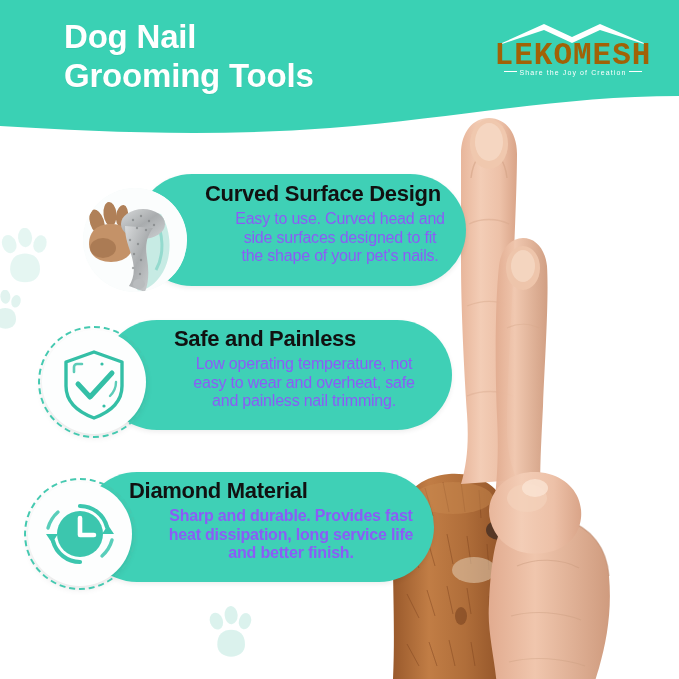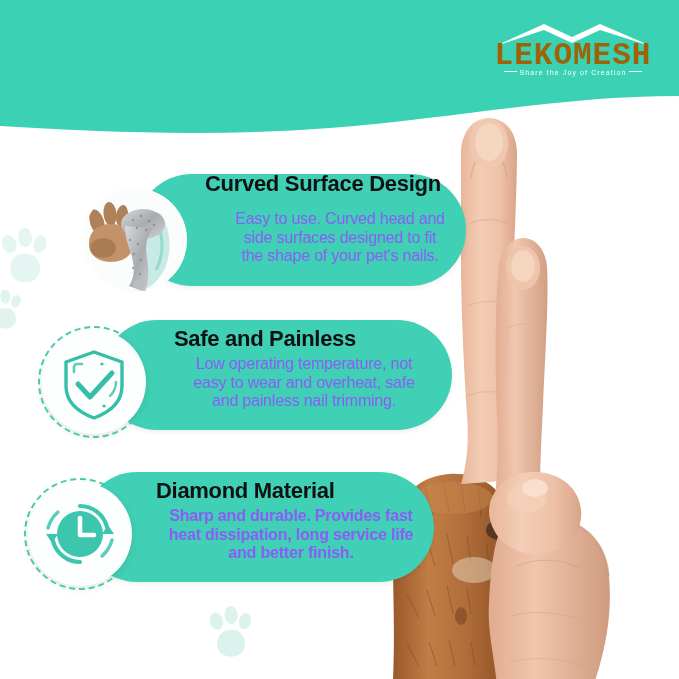--- a/index.html
+++ b/index.html
@@ -219,20 +219,22 @@
     </svg>
   </div>
 
   <div class="header">
     <div class="header-bg">
       <svg viewBox="0 0 679 140" preserveAspectRatio="none">
         <path d="M0 0H679V96C560 96 460 118 330 128C215 137 96 132 0 126Z" fill="#3ad1b4"></path>
       </svg>
     </div>
 
+    <div class="title">Dog Nail
+Grooming Tools</div>
 
     <div class="logo">
       <div class="logo-roof">
         <svg viewBox="0 0 146 22">
           <path d="M2 21 L44 2 L72 15 L100 2 L144 21 L144 22 L100 8 L72 21 L44 8 L2 22 Z" fill="#ffffff"></path>
         </svg>
       </div>
       <div class="logo-name">LEKOMESH</div>
       <div class="logo-tag"><span class="dash"></span><span>Share  the  Joy  of  Creation</span><span class="dash"></span></div>
     </div>
@@ -283,21 +285,21 @@
               <circle cx="58" cy="72" r="1.2"></circle>
                 <circle cx="50" cy="80" r="1.2"></circle>
                 <circle cx="57" cy="86" r="1.2"></circle>
             </g>
           </g>
         </g>
       </svg>
       <div class="icon-dash"></div>
     </div>
 
-    <div class="pill-title" style="left:205px;top:171px;">Curved Surface Design</div>
+    <div class="pill-title" style="left:205px;top:181px;">Curved Surface Design</div>
     <div class="pill-body" style="left:206px;top:210px;width:268px;">Easy to use. Curved head and
 side surfaces designed to fit
 the shape of your pet's nails.</div>
   </div>
 
   <div class="feature">
     <div class="pill" style="left:102px;top:320px;width:350px;height:110px;"></div>
 
     <div class="icon-circle" style="left:42px;top:330px;">
       <div class="icon-glyph">
@@ -331,19 +333,19 @@
           <path d="M25 59a28 28 0 0 0 27 21" fill="none" stroke="#3cc6ae" stroke-width="4.2" stroke-linecap="round"></path>
           <path d="M74 52l6-9 6 9" fill="#3cc6ae"></path>
           <path d="M30 52l-6 9-6-9" fill="#3cc6ae"></path>
           <path d="M84 58a33 33 0 0 1-10 16" fill="none" stroke="#3cc6ae" stroke-width="3.4" stroke-linecap="round" opacity=".85"></path>
           <path d="M20 46a33 33 0 0 1 10-16" fill="none" stroke="#3cc6ae" stroke-width="3.4" stroke-linecap="round" opacity=".85"></path>
         </svg>
       </div>
       <div class="icon-dash"></div>
     </div>
 
-    <div class="pill-title" style="left:156px;top:478px;">Diamond Material</div>
+    <div class="pill-title" style="left:129px;top:478px;">Diamond Material</div>
     <div class="pill-body" style="left:146px;top:507px;width:290px;font-weight:bold;">Sharp and durable. Provides fast
 heat dissipation, long service life
 and better finish.</div>
   </div>
 
 </div>
 
 </body></html>

